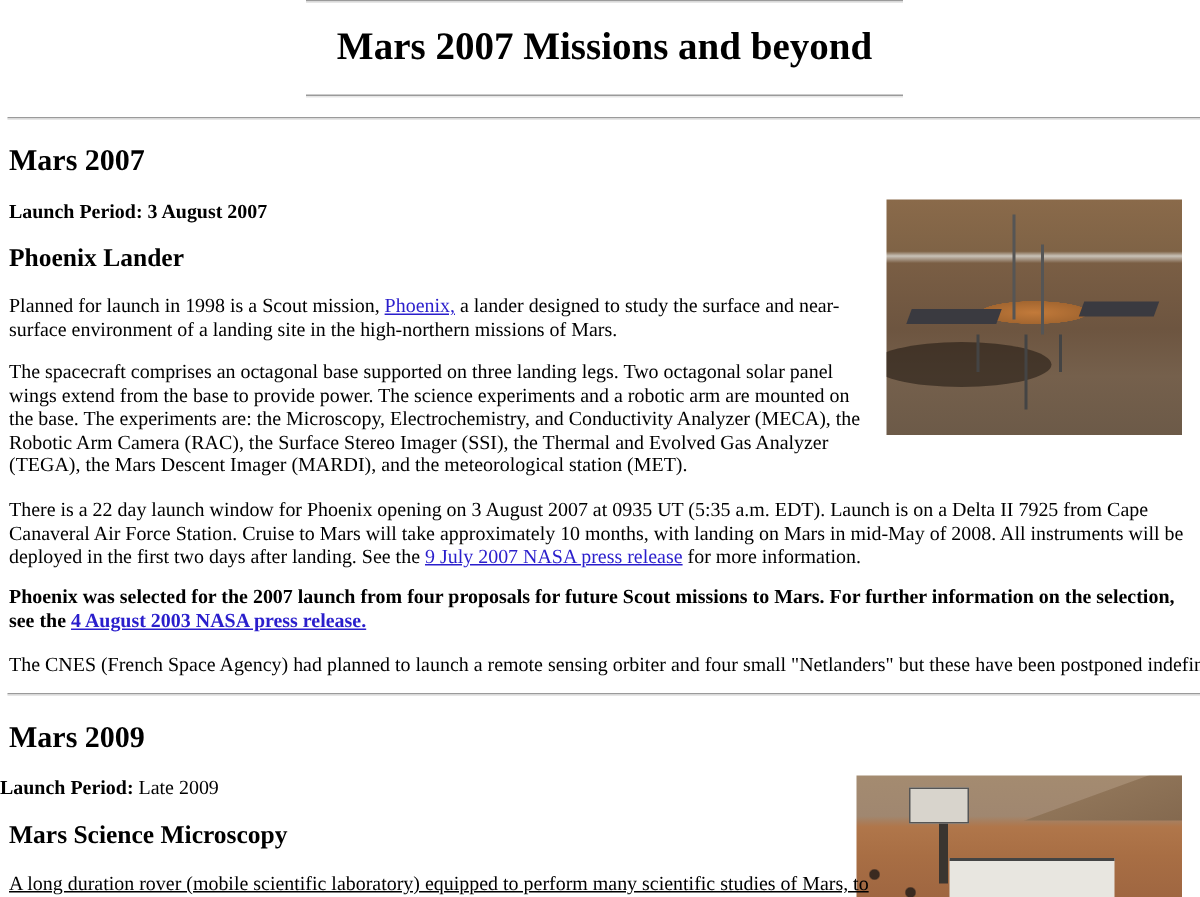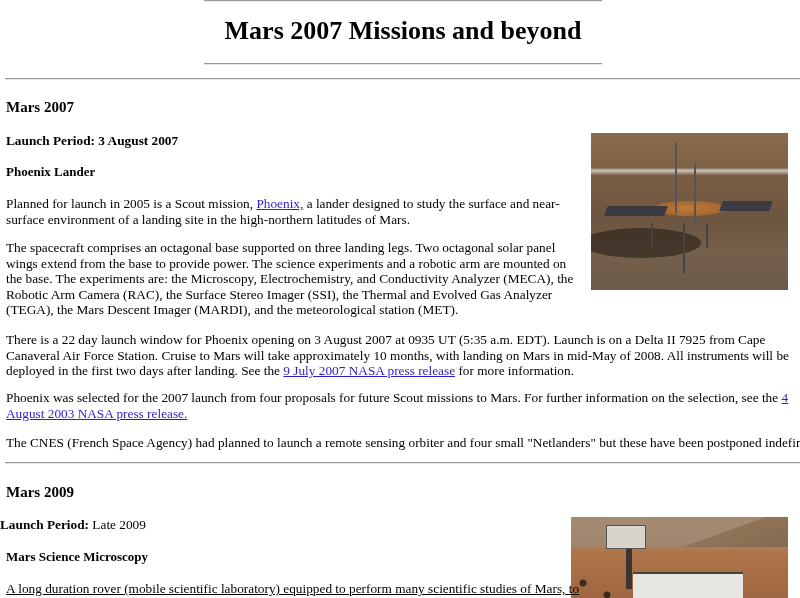--- a/index.html
+++ b/index.html
@@ -10,22 +10,22 @@
     }
     .hr {
       position: absolute; height: 0;
       border-top: 1px solid #9a9a9a; border-bottom: 1px solid #e6e6e6;
     }
     .abs { position: absolute; }
     h1.title {
       position: absolute; left: 0; width: 806px; top: 15px; margin: 0;
       text-align: center; font-size: 26px; line-height: 32px; font-weight: bold;
     }
-    h2 { margin: 0; font-size: 15px; line-height: 24px; font-weight: bold; }
-    h3 { margin: 0; font-size: 13px; line-height: 19px; font-weight: bold; }
+    h2 { margin: 0; font-size: 20px; line-height: 24px; font-weight: bold; }
+    h3 { margin: 0; font-size: 17px; line-height: 19px; font-weight: bold; }
     p { margin: 0; }
     a { color: #1a0dab; color: #2a1ecc; text-decoration: underline; }
     .img-phoenix {
       position: absolute; left: 591px; top: 133px; width: 197px; height: 157px;
       background:
         radial-gradient(ellipse 30% 8% at 50% 48%, #c27a3a 0%, #a36630 60%, transparent 61%),
         linear-gradient(180deg, #8a6a4a 0%, #7f6346 22%, #c9c2b8 24%, #7a5e44 27%, #6d5540 55%, #75604c 75%, #6c5a48 100%);
       overflow: hidden;
     }
     .img-phoenix .panel { position: absolute; height: 10px; background: #3a3a40; transform: skewX(-20deg); }
@@ -66,30 +66,30 @@
     <div class="panel" style="left:15px; top:73px; width:60px;"></div>
     <div class="panel" style="left:130px; top:68px; width:50px;"></div>
     <div class="leg" style="left:84px; top:10px; height:70px; background:#555;"></div>
     <div class="leg" style="left:103px; top:30px; height:60px; background:#555;"></div>
     <div class="leg" style="left:60px; top:90px; height:25px;"></div>
     <div class="leg" style="left:92px; top:90px; height:50px;"></div>
     <div class="leg" style="left:115px; top:90px; height:25px;"></div>
   </div>
 
   <p class="abs" style="left:6px; top:196px; width:575px;">
-    <span>Planned for launch in 2005 is a Scout mission, </span><a href="#">Phoenix,</a><span> a lander designed to study the surface and near-surface environment of a landing site in the high-northern latitudes of Mars.</span>
+    <span>Planned for launch in 1998 is a Scout mission, </span><a href="#">Phoenix,</a><span> a lander designed to study the surface and near-surface environment of a landing site in the high-northern missions of Mars.</span>
   </p>
 
   <p class="abs" style="left:6px; top:240px; width:578px;">The spacecraft comprises an octagonal base supported on three landing legs. Two octagonal solar panel wings extend from the base to provide power. The science experiments and a robotic arm are mounted on the base. The experiments are: the Microscopy, Electrochemistry, and Conductivity Analyzer (MECA), the Robotic Arm Camera (RAC), the Surface Stereo Imager (SSI), the Thermal and Evolved Gas Analyzer (TEGA), the Mars Descent Imager (MARDI), and the meteorological station (MET).</p>
 
   <p class="abs" style="left:6px; top:332px; width:796px;">
     <span>There is a 22 day launch window for Phoenix opening on 3 August 2007 at 0935 UT (5:35 a.m. EDT). Launch is on a Delta II 7925 from Cape Canaveral Air Force Station. Cruise to Mars will take approximately 10 months, with landing on Mars in mid-May of 2008. All instruments will be deployed in the first two days after landing. See the </span><a href="#">9 July 2007 NASA press release</a><span> for more information.</span>
   </p>
 
-  <p class="abs" style="left:6px; top:390px; width:790px;">
+  <p class="abs" style="left:6px; top:390px; width:790px;font-weight:bold;">
     <span>Phoenix was selected for the 2007 launch from four proposals for future Scout missions to Mars. For further information on the selection, see the </span><a href="#">4 August 2003 NASA press release.</a>
   </p>
 
   <p class="abs" style="left:6px; top:435px; width:796px; white-space:nowrap;">The CNES (French Space Agency) had planned to launch a remote sensing orbiter and four small "Netlanders" but these have been postponed indefinitely.</p>
 </div>
 
 <div class="hr" style="left:5px; top:462px; width:795px;"></div>
 
 <div>
   <h2 class="abs" style="left:6px; top:480px;">Mars 2009</h2>

